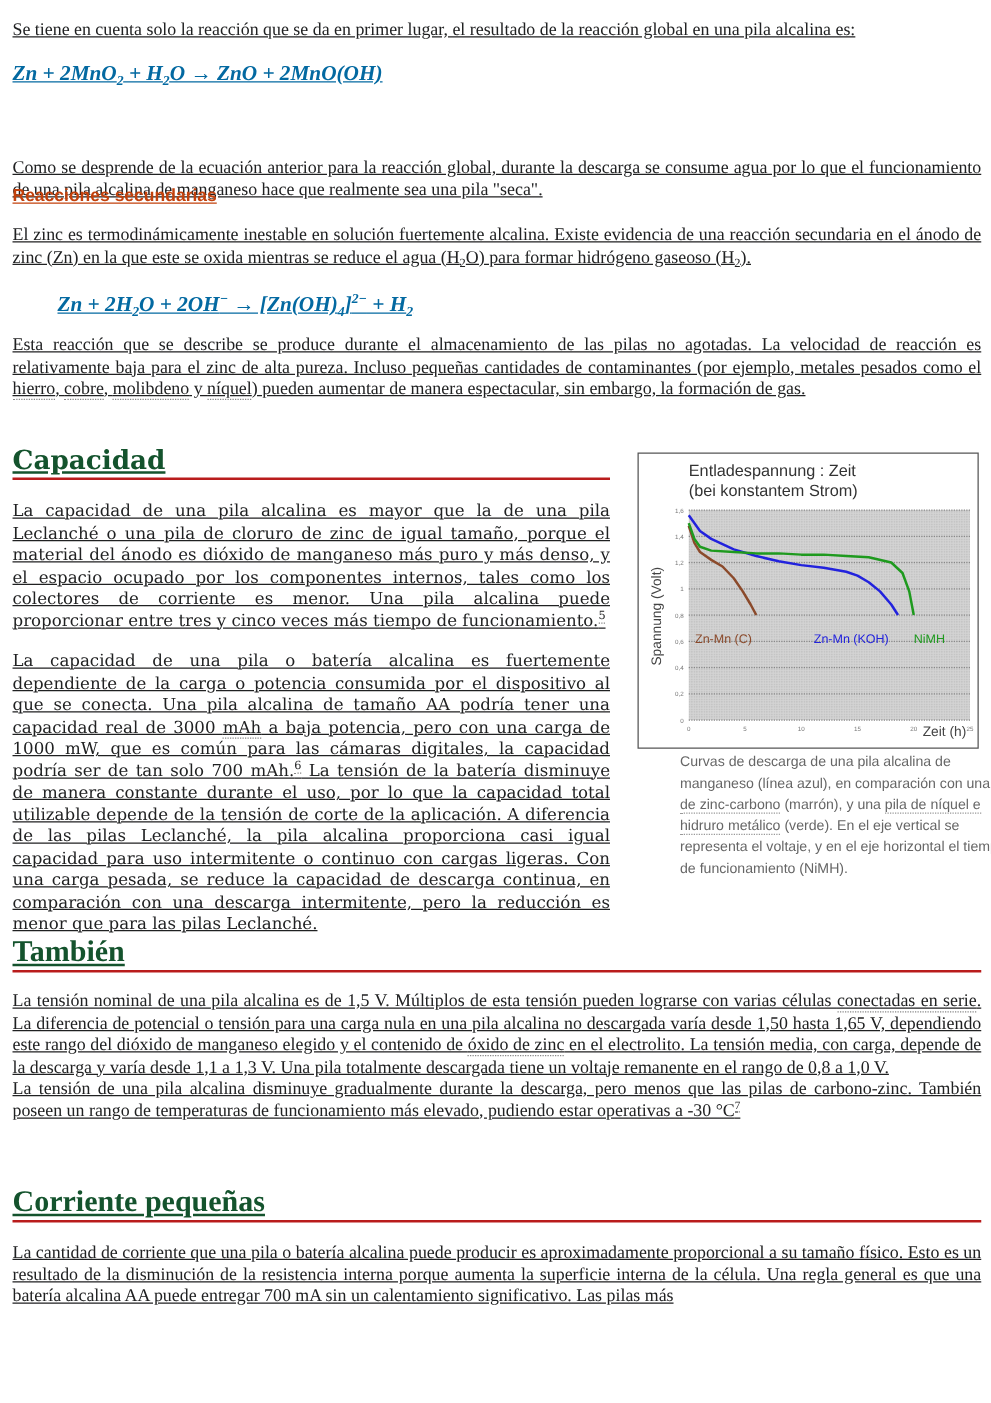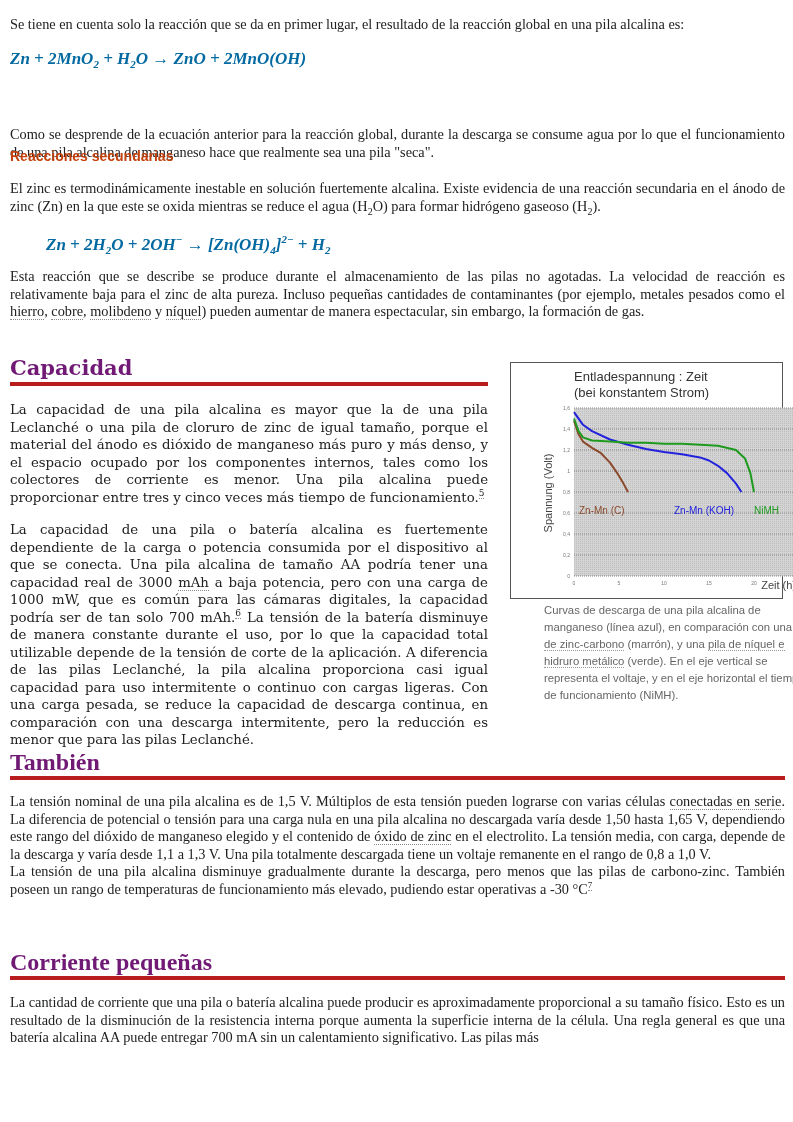--- a/index.html
+++ b/index.html
@@ -14,30 +14,30 @@
   .eq {
     font-family: "Liberation Serif", serif; font-style: italic; font-weight: bold;
     font-size: 17px; color: #0369a1;
   }
   .eq sub, .eq sup { font-size: 11px; }
   .subhead {
     font-family: "Liberation Sans", sans-serif; font-weight: bold; font-size: 14px; color: #c2410c;
   }
   h2 {
     margin: 0; font-family: "DejaVu Serif", serif; font-weight: bold; font-size: 21px;
-    line-height: 26px; color: #701a75; border-bottom: 4px solid #b91c1c; padding-bottom: 1px;
+    line-height: 26px; color: #14532d; border-bottom: 2px solid #b91c1c; padding-bottom: 1px;
   }
   h2.narrow { font-family: "Liberation Serif", serif; font-size: 24px; }
   .link { border-bottom: 1px dotted #888; }
   sup.ref { font-size: 9px; vertical-align: super; line-height: 0; border-bottom: 1px dotted #888; }
-  .abs { position: absolute; }
+  .abs { position: absolute; text-decoration: underline; }
 
   .figure {
     position: absolute; left: 510px; top: 362px; width: 273px; height: 237px;
-    border: 1px solid #555; background: #fff; box-sizing: border-box; padding-left: 23px;
+    border: 1px solid #555; background: #fff; box-sizing: border-box;
   }
   .caption {
     position: absolute; left: 512px; top: 602px; width: 272px;
     font-family: "Liberation Sans", sans-serif; font-size: 11.3px; line-height: 17px; color: #666; margin-left: 32px;
   }
   .caption .link { border-bottom: 1px dotted #999; }
 </style>
 </head>
 <body>
 

